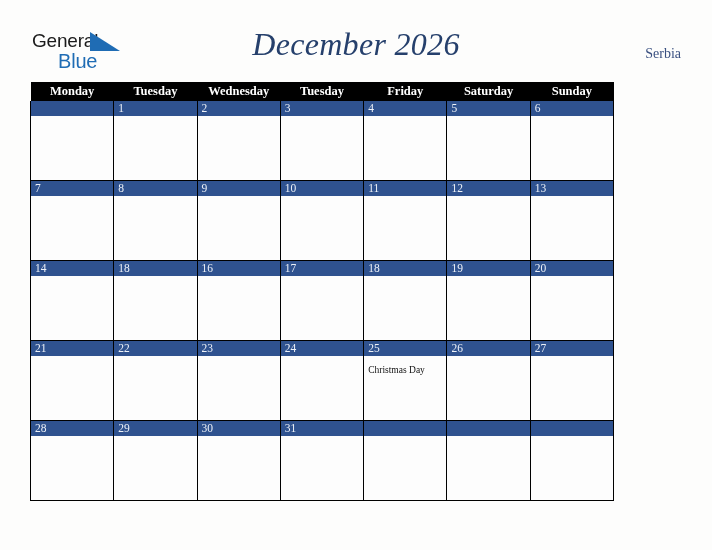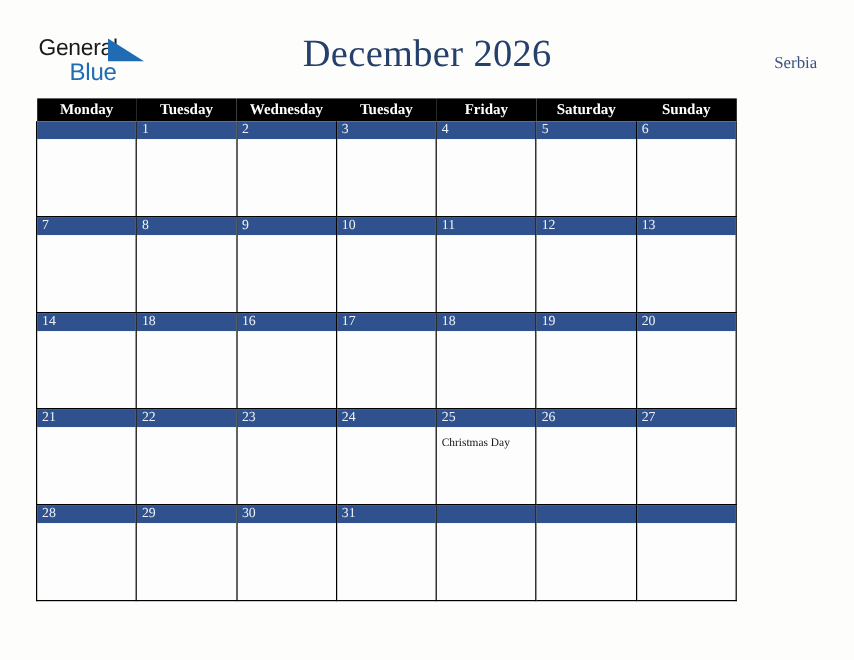--- a/index.html
+++ b/index.html
@@ -68,20 +68,21 @@
   .month-title {
     position: absolute;
     left: 0;
     top: 26px;
     width: 712px;
     text-align: center;
     font-family: "Liberation Serif", serif;
     font-size: 32px;
     color: #26406c;
     letter-spacing: 0.3px;
+    font-style: italic;
   }
 
   .country {
     position: absolute;
     right: 31px;
     top: 46px;
     font-family: "Liberation Serif", serif;
     font-size: 14px;
     color: #3a5080;
     margin-left: 36px;

